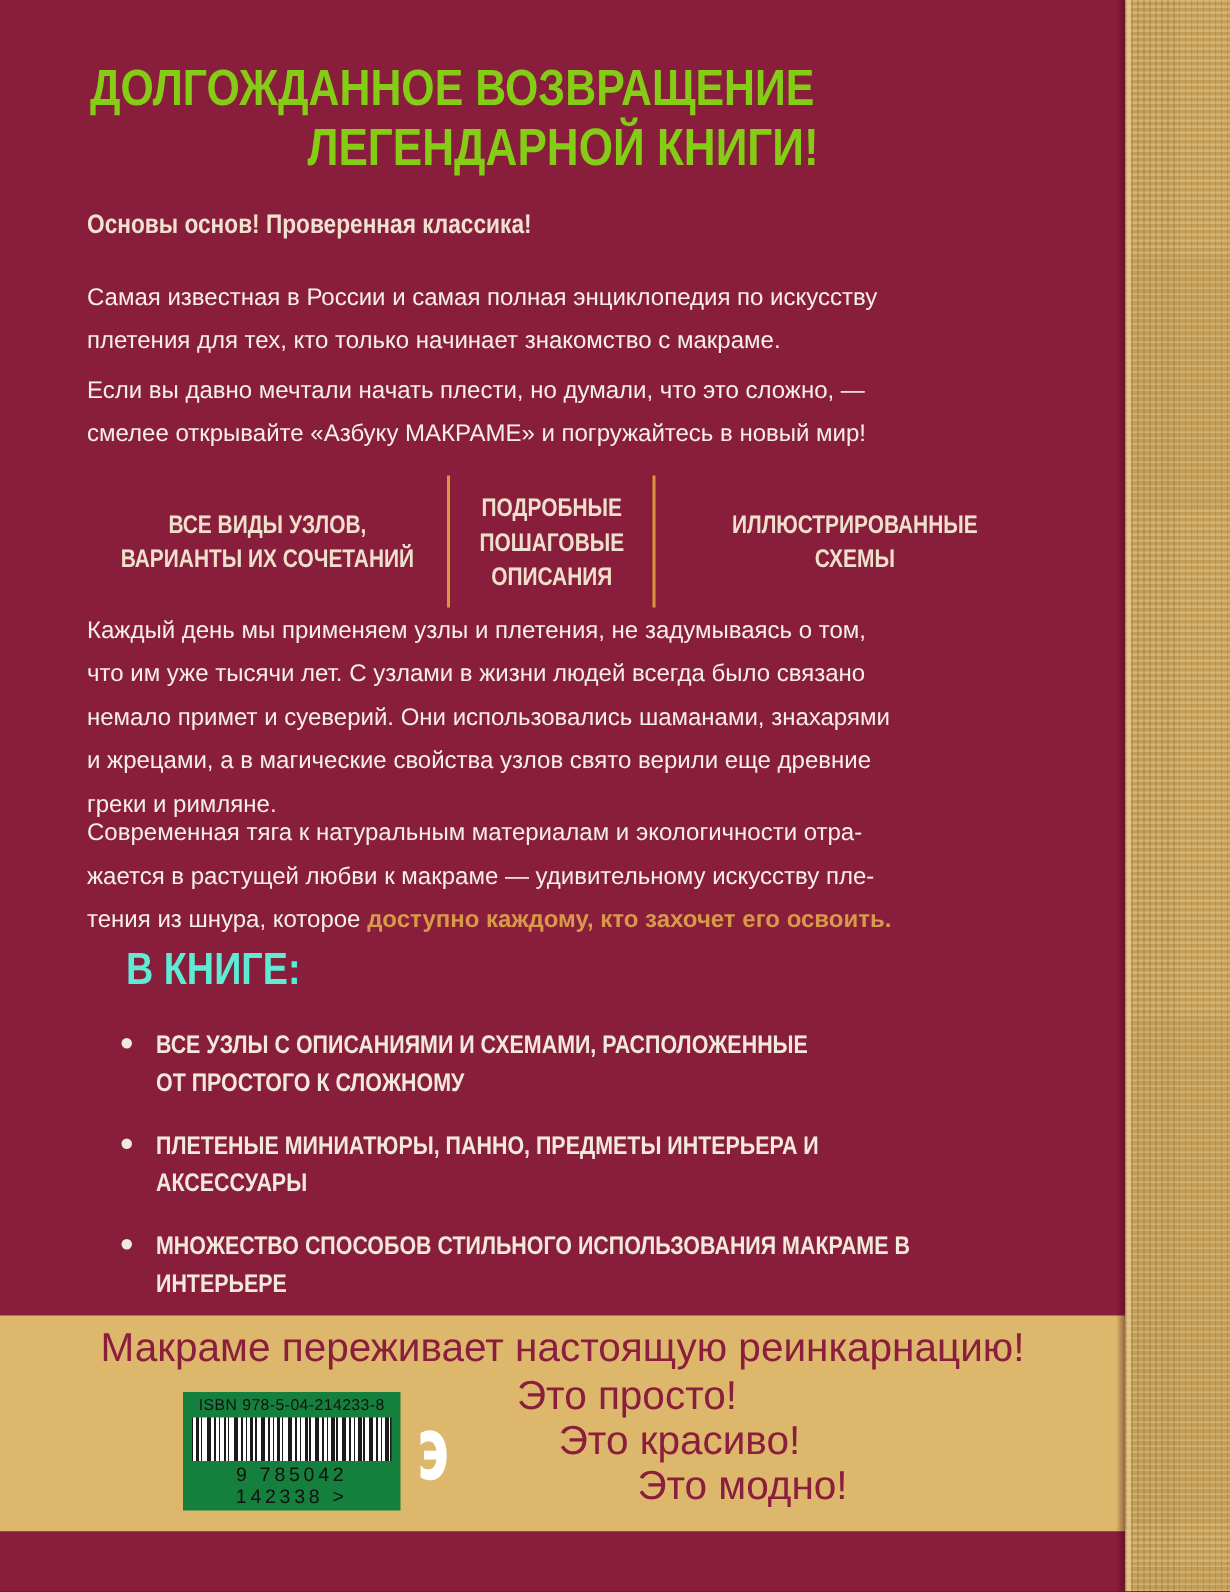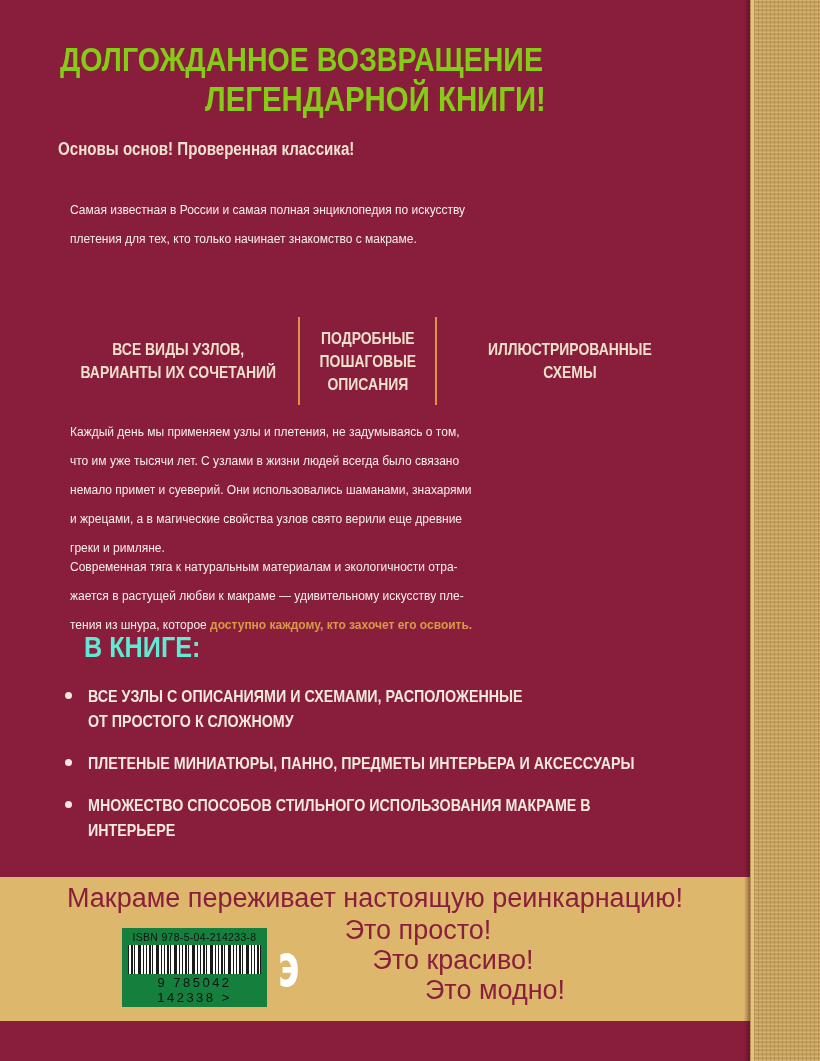--- a/index.html
+++ b/index.html
@@ -24,36 +24,36 @@
     background:linear-gradient(90deg, rgba(60,5,20,0), rgba(60,5,20,.45));}
   
   .cond{display:inline-block;transform:scaleX(.84);transform-origin:0 50%;white-space:pre-line;}
   .condc{display:inline-block;transform:scaleX(.82);transform-origin:50% 50%;white-space:pre-line;}
   .pre{white-space:pre-line;}
   
   .hl{position:absolute;left:60px;top:42px;color:#84cc16;font-weight:bold;line-height:1.05;}
   .hl1{font-size:34px;}
   .hl2{font-size:35px;margin-left:145px;margin-top:3px;}
   .tagline{position:absolute;left:58px;top:139px;color:#f1e2cf;font-weight:bold;font-size:18px;}
-  .para{position:absolute;left:58px;margin:12px;color:#f6eee8;font-size:12px;line-height:29px;font-weight:400;}
+  .para{position:absolute;left:58px;margin:0;color:#f6eee8;font-size:16px;line-height:29px;font-weight:400;}
   .p1{top:184px;}
   .p2{top:246px;}
   .p3{top:406px;}
   .p4{top:541px;}
   .gold{color:#d89a49;font-weight:bold;}
   
   .features{position:absolute;left:58px;top:316px;width:676px;height:90px;display:flex;align-items:center;}
   .feature{color:#efe0cc;font-weight:bold;font-size:17px;line-height:23px;text-align:center;}
   .fcol1{width:240px;}
   .fcol2{width:135px;}
   .fcol3{width:265px;}
   .vdiv{width:2px;height:88px;background:#dc9440;}
   
   .inbook{position:absolute;left:84px;top:630px;color:#5eead4;font-weight:bold;font-size:30px;}
-  .bullets{position:absolute;left:88px;top:684px;margin:0;padding:0;list-style:none;}
+  .bullets{position:absolute;left:104px;top:684px;margin:0;padding:0;list-style:none;}
   .bullets li{position:relative;margin:0 0 17px 0;color:#f2e9dc;font-weight:bold;font-size:17px;line-height:25px;}
   .bullets li::before{content:"";position:absolute;left:-23px;top:8px;width:7px;height:7px;border-radius:50%;background:#f2e9dc;}
   
   .slogan{position:absolute;left:0;width:750px;text-align:center;color:#8a1e3c;font-size:27px;line-height:28px;}
   .s1{top:7px;}
   .s2{top:39px;transform:translateX(43px);}
   .s3{top:69px;transform:translateX(78px);}
   .s4{top:99px;transform:translateX(120px);}
   .barcode{position:absolute;left:122px;top:51px;width:145px;height:79px;background:#15803d;
     display:flex;flex-direction:column;align-items:stretch;box-sizing:border-box;padding:3px 6px 2px 6px;}
@@ -76,20 +76,22 @@
 
     <div class="hl">
       <div><span class="cond hl1">ДОЛГОЖДАННОЕ ВОЗВРАЩЕНИЕ</span></div>
       <div><span class="cond hl2">ЛЕГЕНДАРНОЙ КНИГИ!</span></div>
     </div>
 
     <div class="tagline"><span class="cond">Основы основ! Проверенная классика!</span></div>
 
     <p class="para p1 pre">Самая известная в России и самая полная энциклопедия по искусству
 плетения для тех, кто только начинает знакомство с макраме.</p>
+    <p class="para p2 pre">Если вы давно мечтали начать плести, но думали, что это сложно, —
+смелее открывайте «Азбуку МАКРАМЕ» и погружайтесь в новый мир!</p>
 
     <div class="features">
       <div class="feature fcol1"><span class="condc">ВСЕ ВИДЫ УЗЛОВ,
 ВАРИАНТЫ ИХ СОЧЕТАНИЙ</span></div>
       <div class="vdiv"></div>
       <div class="feature fcol2"><span class="condc">ПОДРОБНЫЕ
 ПОШАГОВЫЕ
 ОПИСАНИЯ</span></div>
       <div class="vdiv"></div>
       <div class="feature fcol3"><span class="condc">ИЛЛЮСТРИРОВАННЫЕ

